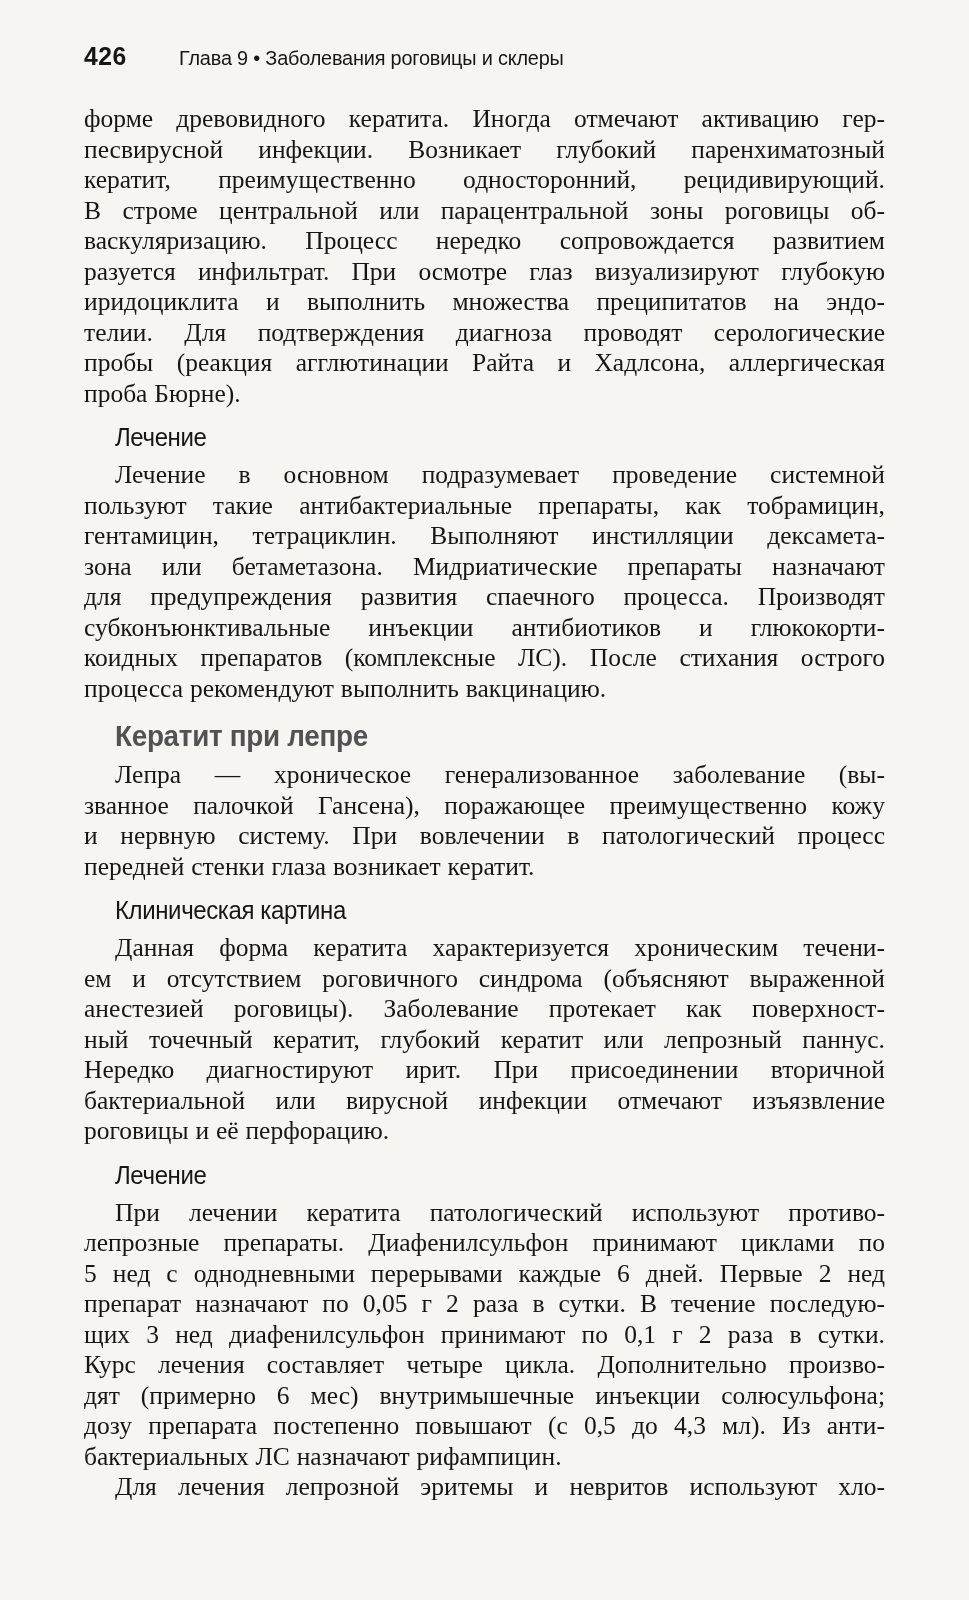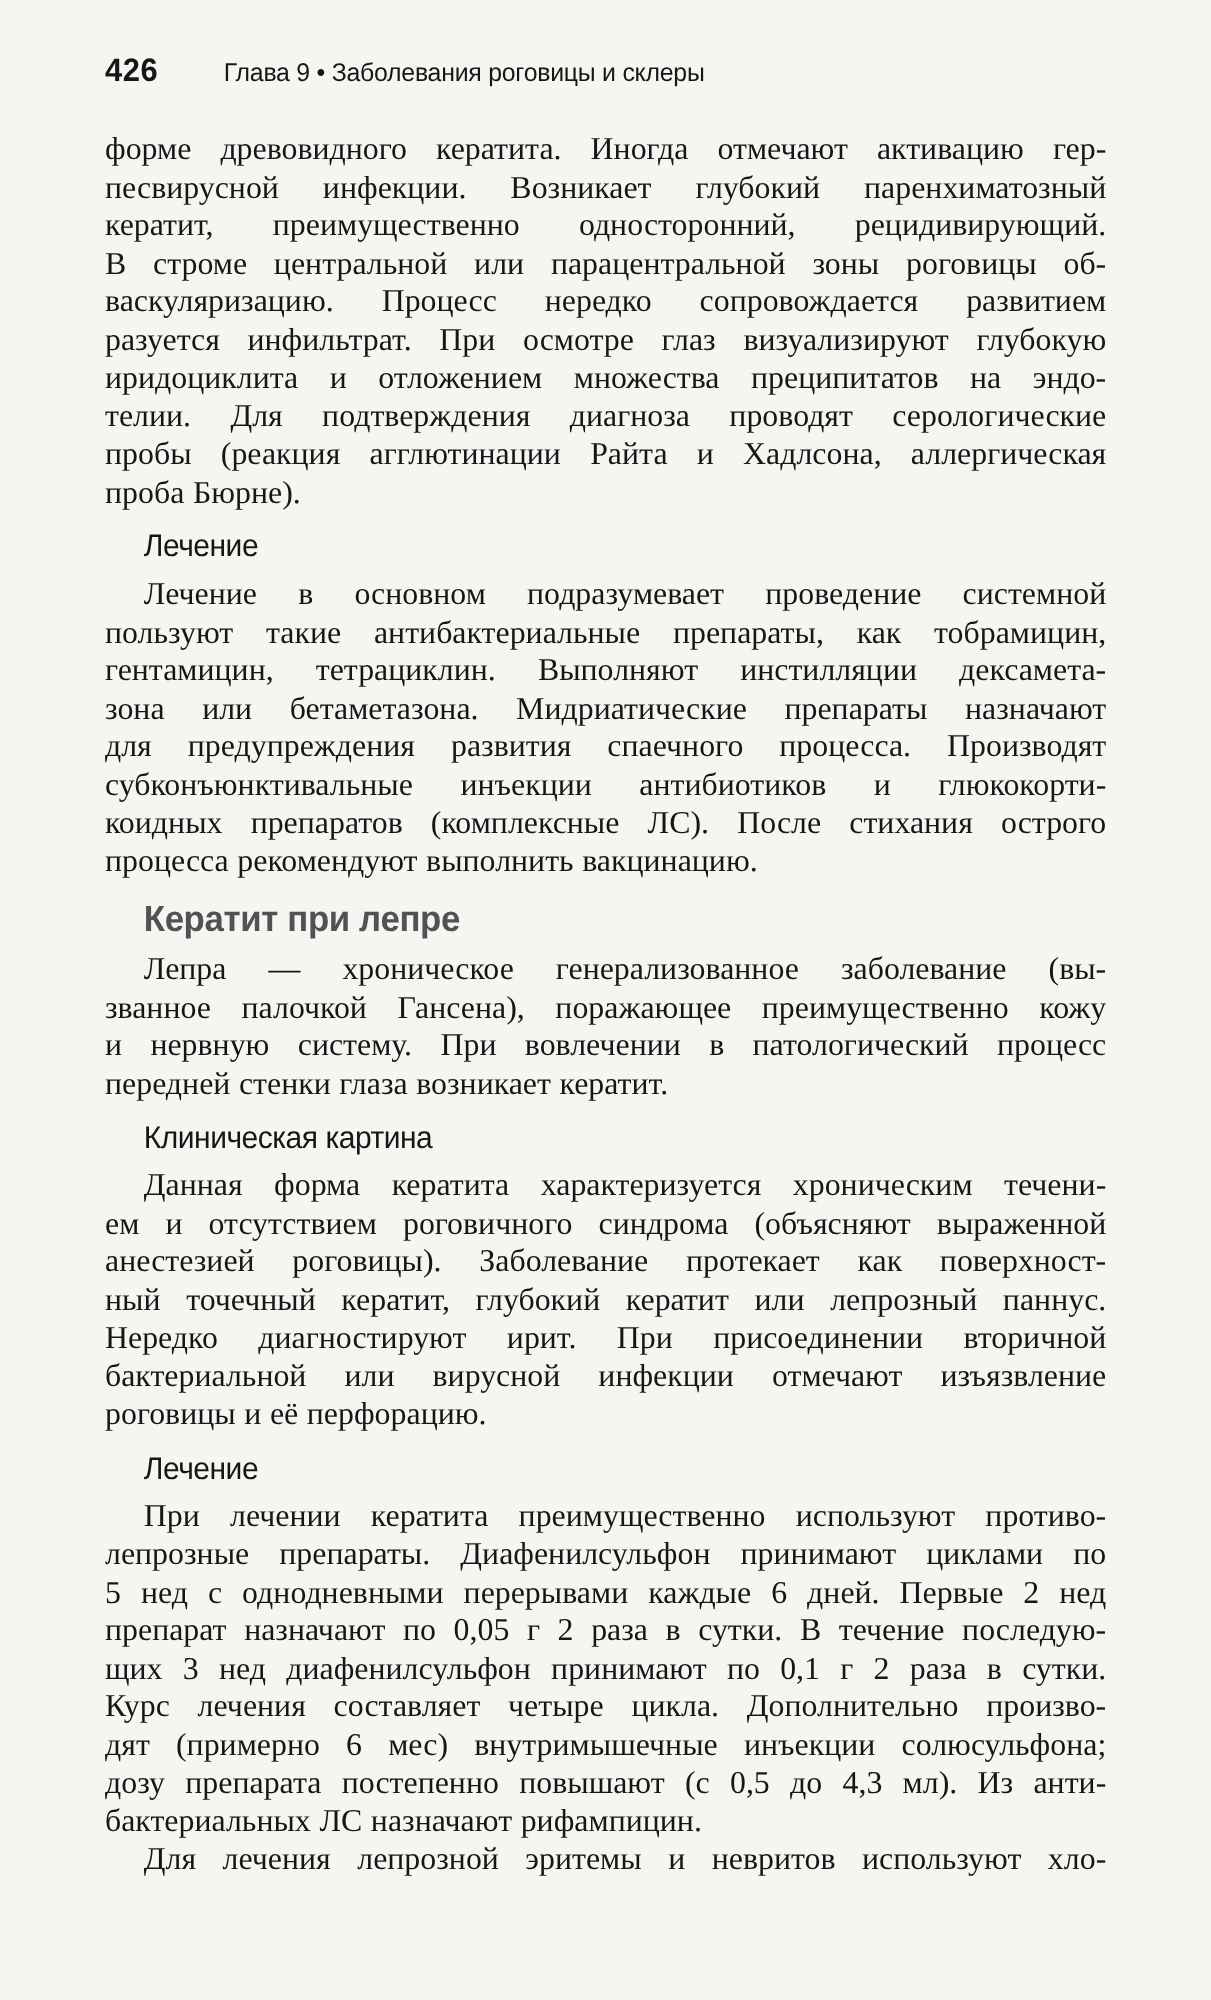--- a/index.html
+++ b/index.html
@@ -97,21 +97,21 @@
     <span class="chapter-title">Глава 9 • Заболевания роговицы и склеры</span>
   </div>
   <div class="page-content">
       <div class="paragraph">
         <div class="text-line">форме древовидного кератита. Иногда отмечают активацию гер-</div>
         <div class="text-line">песвирусной инфекции. Возникает глубокий паренхиматозный</div>
         <div class="text-line">кератит, преимущественно односторонний, рецидивирующий.</div>
         <div class="text-line">В строме центральной или парацентральной зоны роговицы об-</div>
         <div class="text-line">васкуляризацию. Процесс нередко сопровождается развитием</div>
         <div class="text-line">разуется инфильтрат. При осмотре глаз визуализируют глубокую</div>
-        <div class="text-line">иридоциклита и отложением множества преципитатов на эндо-</div>
+        <div class="text-line">иридоциклита и выполнить множества преципитатов на эндо-</div>
         <div class="text-line">телии. Для подтверждения диагноза проводят серологические</div>
         <div class="text-line">пробы (реакция агглютинации Райта и Хадлсона, аллергическая</div>
         <div class="text-line last">проба Бюрне).</div>
       </div>
       <div class="subheading">Лечение</div>
       <div class="paragraph">
         <div class="text-line indent">Лечение в основном подразумевает проведение системной</div>
         <div class="text-line">пользуют такие антибактериальные препараты, как тобрамицин,</div>
         <div class="text-line">гентамицин, тетрациклин. Выполняют инстилляции дексамета-</div>
         <div class="text-line">зона или бетаметазона. Мидриатические препараты назначают</div>
@@ -132,21 +132,21 @@
         <div class="text-line indent">Данная форма кератита характеризуется хроническим течени-</div>
         <div class="text-line">ем и отсутствием роговичного синдрома (объясняют выраженной</div>
         <div class="text-line">анестезией роговицы). Заболевание протекает как поверхност-</div>
         <div class="text-line">ный точечный кератит, глубокий кератит или лепрозный паннус.</div>
         <div class="text-line">Нередко диагностируют ирит. При присоединении вторичной</div>
         <div class="text-line">бактериальной или вирусной инфекции отмечают изъязвление</div>
         <div class="text-line last">роговицы и её перфорацию.</div>
       </div>
       <div class="subheading">Лечение</div>
       <div class="paragraph">
-        <div class="text-line indent">При лечении кератита преимущественно используют противо-</div>
+        <div class="text-line indent">При лечении кератита патологический используют противо-</div>
         <div class="text-line">лепрозные препараты. Диафенилсульфон принимают циклами по</div>
         <div class="text-line">5 нед с однодневными перерывами каждые 6 дней. Первые 2 нед</div>
         <div class="text-line">препарат назначают по 0,05 г 2 раза в сутки. В течение последую-</div>
         <div class="text-line">щих 3 нед диафенилсульфон принимают по 0,1 г 2 раза в сутки.</div>
         <div class="text-line">Курс лечения составляет четыре цикла. Дополнительно произво-</div>
         <div class="text-line">дят (примерно 6 мес) внутримышечные инъекции солюсульфона;</div>
         <div class="text-line">дозу препарата постепенно повышают (с 0,5 до 4,3 мл). Из анти-</div>
         <div class="text-line last">бактериальных ЛС назначают рифампицин.</div>
       </div>
       <div class="paragraph">

